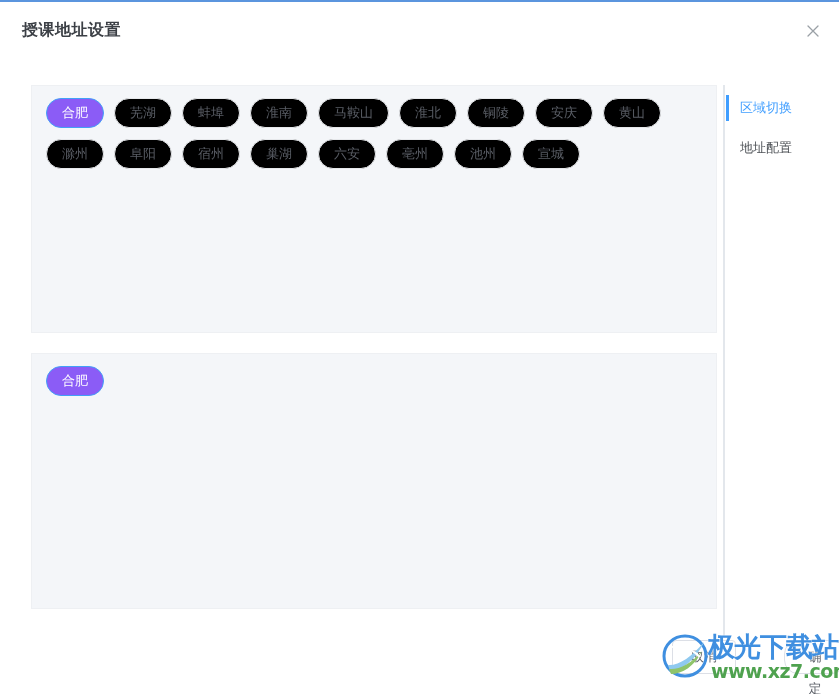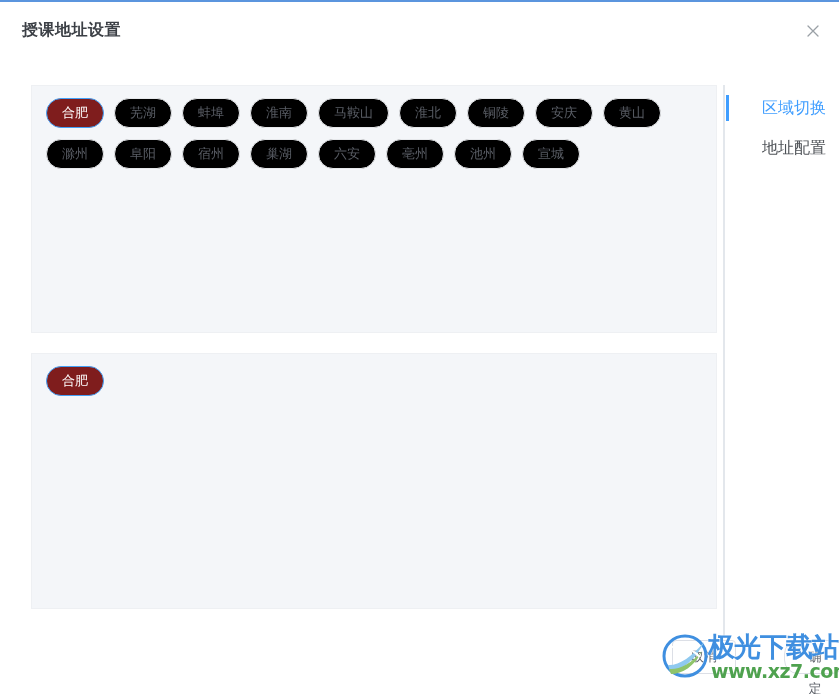--- a/index.html
+++ b/index.html
@@ -95,21 +95,21 @@
     box-sizing: border-box;
     background: #000000;
     border: 1px solid #e6e8eb;
     border-radius: 16px;
     font-size: 13px;
     color: #5a5e66;
     cursor: pointer;
     white-space: nowrap;
   }
   .tag.selected {
-    background: #7f1d1d;
+    background: #8b5cf6;
     border-color: #42a0f7;
     color: #ffffff;
     text-align: center;
   }
 
   
   .vertical-divider {
     position: absolute;
     left: 723px;
     top: 27px;
@@ -122,22 +122,22 @@
   .side-nav {
     position: absolute;
     left: 726px;
     top: 30px;
     width: 110px;
   }
   .side-nav-item {
     position: relative;
     height: 40px;
     line-height: 40px;
-    padding-left: 36px;
-    font-size: 16px;
+    padding-left: 14px;
+    font-size: 13px;
     color: #4e5257;
     cursor: pointer;
     white-space: nowrap;
   }
   .side-nav-item.active {
     color: #409eff;
   }
   .side-nav-item.active::before {
     content: "";
     position: absolute;

